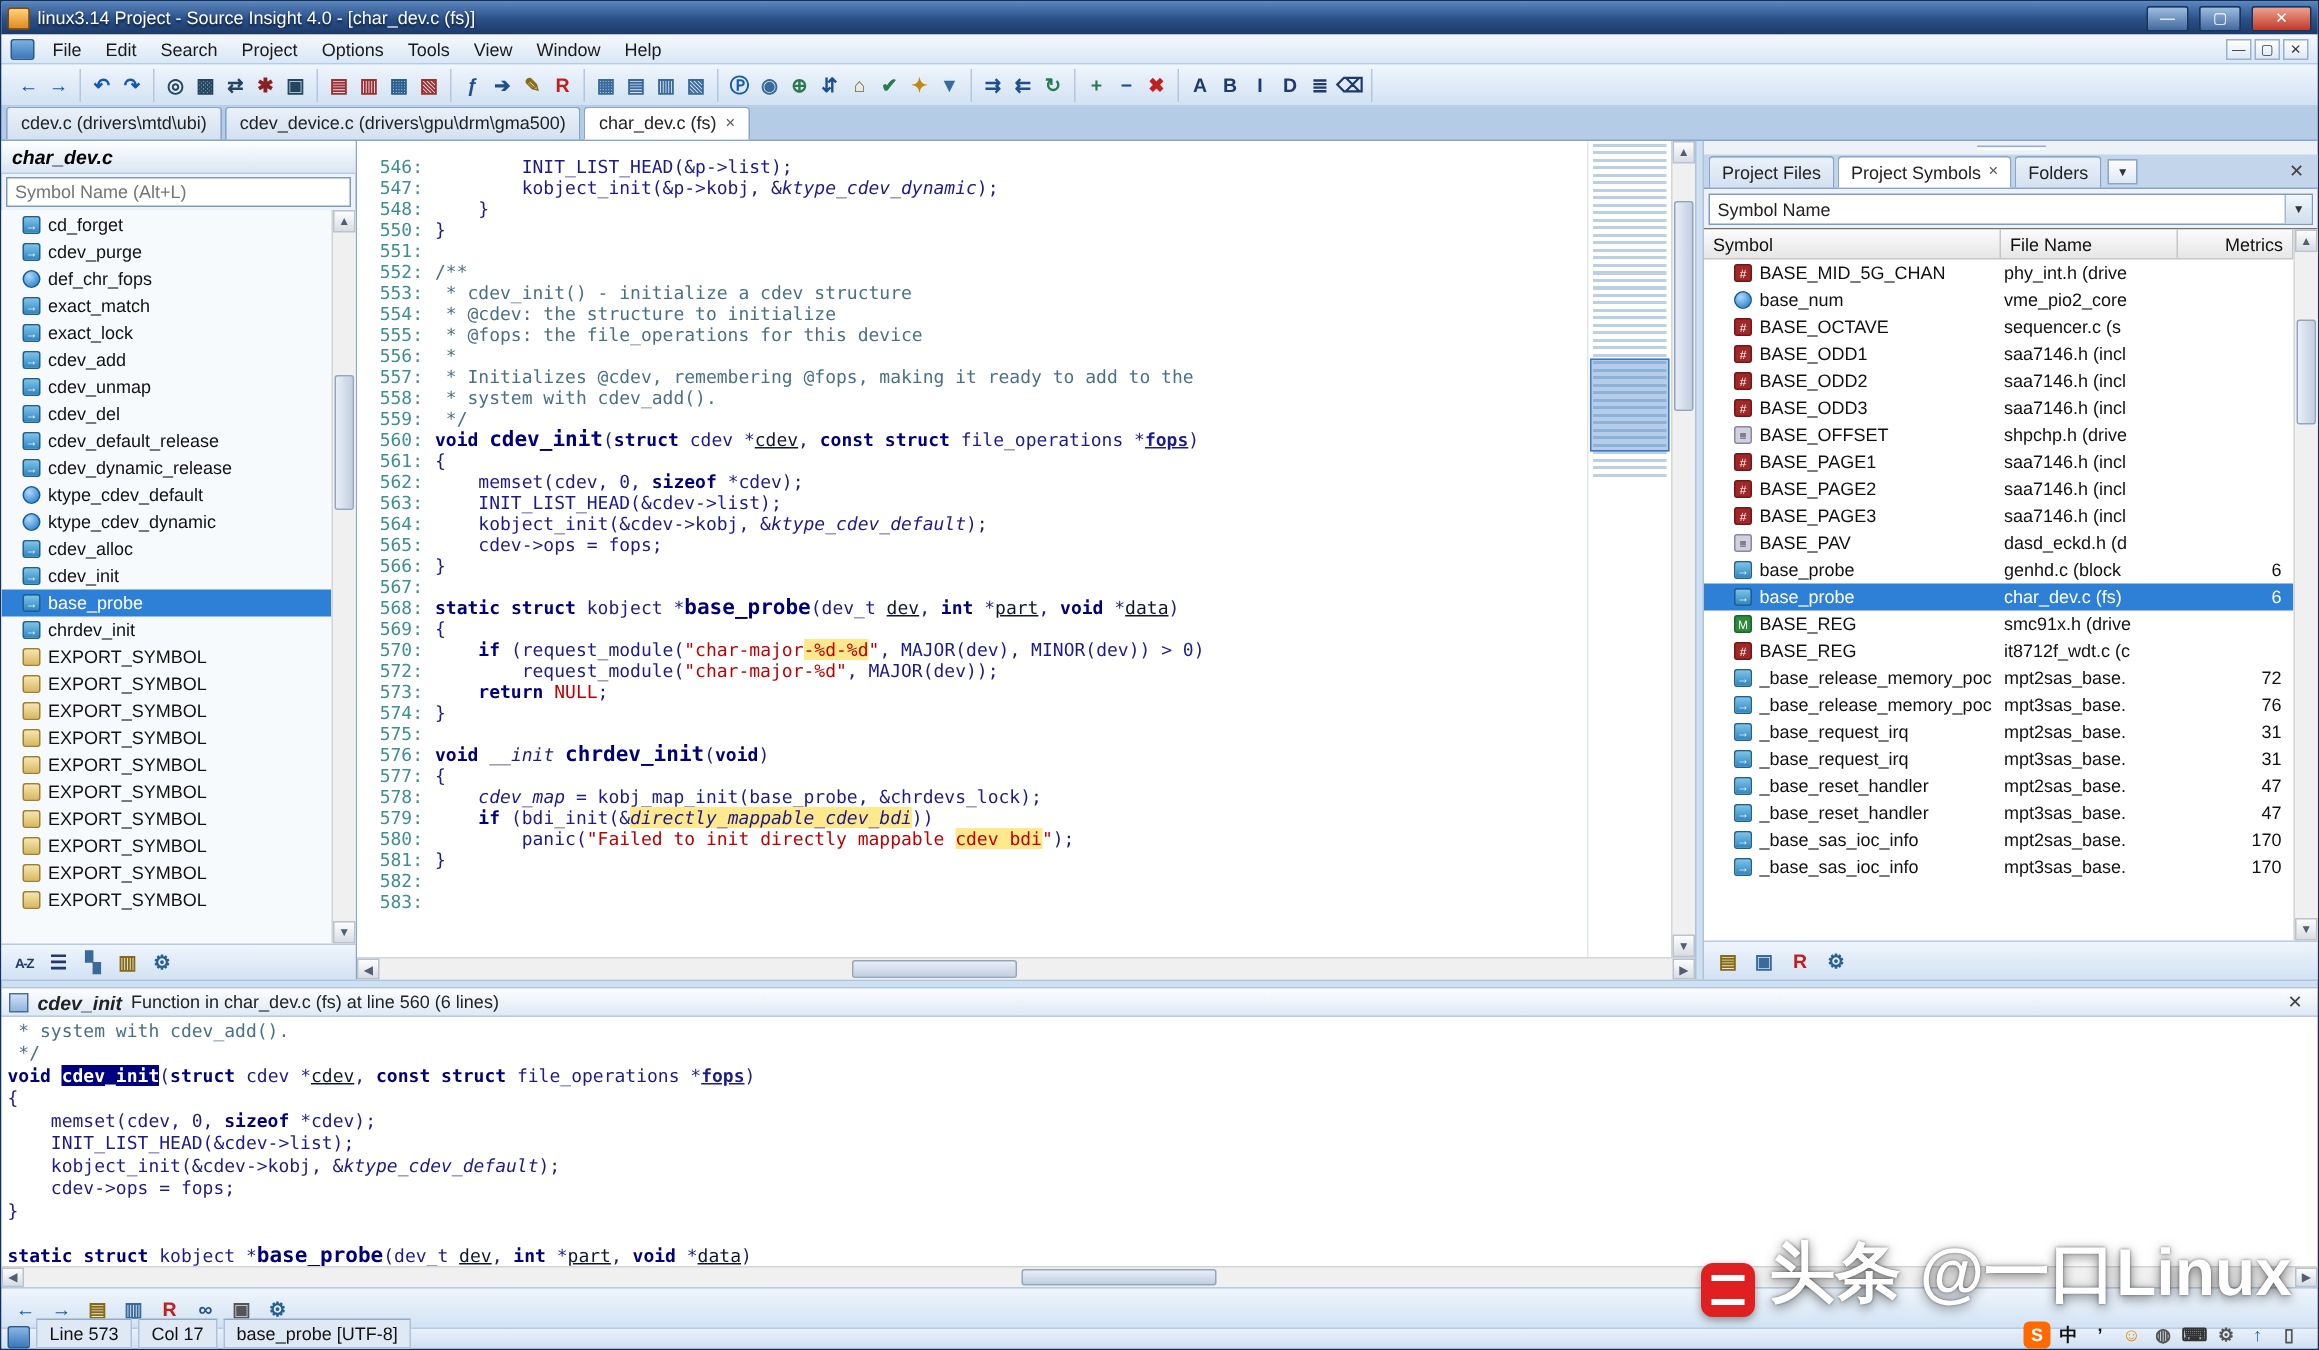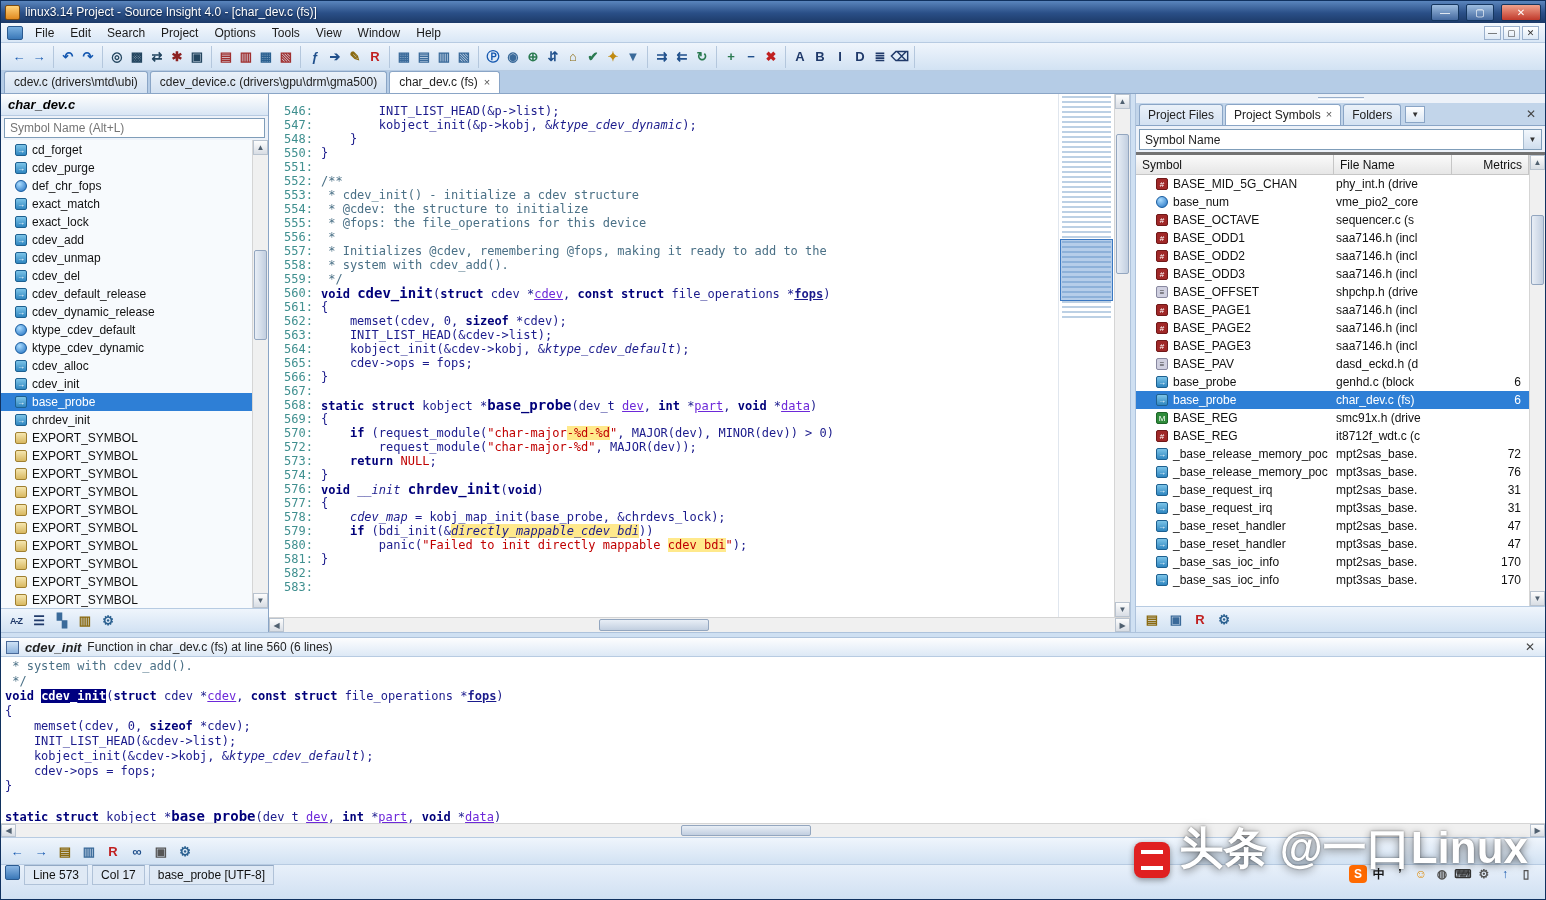--- a/index.html
+++ b/index.html
@@ -23,21 +23,21 @@
   .ticon{width:20px;height:20px;display:flex;align-items:center;justify-content:center;font-size:13px;font-weight:bold;border-radius:3px;cursor:default;flex:none}
   .ticon.txt{font-size:9px;letter-spacing:-1px}
   .ticon.badge{border-radius:4px;color:#fff !important;font-size:12px}
   
   .tabbar{height:23px;flex:none;background:#b5cce6;display:flex;align-items:flex-end;gap:2px;padding:2px 3px 0;border-bottom:1px solid #8aa5c6}
   .tab{background:linear-gradient(#eaf1f9,#d3e1f1);border:1px solid #8aa5c6;border-bottom:none;border-radius:3px 3px 0 0;padding:3px 9px 4px;display:flex;gap:6px;align-items:center;color:#222;white-space:nowrap}
   .tab.active{background:#fff}
   .tab-close{color:#555;font-size:11px}
   
   .main{flex:1;display:flex;min-height:0}
-  .sympanel{width:268px;flex:none;background:#edf2f9;border-right:1px solid #8aa5c6;display:flex;flex-direction:column}
+  .sympanel{width:237px;flex:none;background:#edf2f9;border-right:1px solid #8aa5c6;display:flex;flex-direction:column}
   .sym-title{height:22px;flex:none;background:linear-gradient(#fefefe,#d9e6f4);border-bottom:1px solid #b7cbe2;font-weight:bold;font-style:italic;font-size:13px;padding:3px 7px;color:#000}
   .sym-search{padding:2px 3px;flex:none}
   .sym-search input{width:100%;height:20px;border:1px solid #7f9db9;font-size:12px;padding:0 5px;font-family:"Liberation Sans",sans-serif}
   .sym-body{flex:1;display:flex;min-height:0;background:#f7fafd}
   .sym-list{flex:1;overflow:hidden;padding-top:1px}
   .symrow{height:18px;display:flex;align-items:center;gap:5px;padding:0 2px 0 14px;color:#111;white-space:nowrap}
   .symrow.sel{background:#2e7fd6;color:#fff}
   .sicon{width:12px;height:12px;flex:none;display:flex;align-items:center;justify-content:center;font-size:8px;color:#fff}
   .sicon.func{background:linear-gradient(#7cc4e8,#2f86c0);border:1px solid #1d6090;border-radius:2px}
   .sicon.func::after{content:"→";font-size:8px}
@@ -64,21 +64,21 @@
   .ed-row{flex:1;display:flex;min-height:0}
   .code-area{flex:1;overflow:hidden;padding-top:10px}
   .cline{display:flex;height:14px;font-family:"DejaVu Sans Mono",monospace;font-size:12px;line-height:14px;white-space:pre}
   .lnum{width:52px;flex:none;text-align:right;color:#3f8f8f;padding-right:8px}
   .lcode span.p{color:#1b1b8c}
   .lcode span.k{color:#00007a;font-weight:bold}
   .lcode span.f{color:#00007a;font-weight:bold;font-size:14px}
   .lcode span.s{color:#c00000}
   .lcode span.c{color:#4a7086}
   .lcode span.i{color:#1b1b8c;font-style:italic}
-  .lcode span.u{color:#6d28d9;text-decoration:underline}
+  .lcode span.u{color:#0f172a;text-decoration:underline}
   .lcode span.ub{color:#1b1b8c;text-decoration:underline;font-weight:bold}
   .lcode span.sh{color:#c00000;background:#ffe98c}
   .lcode span.ih{color:#1b1b8c;font-style:italic;background:#ffe98c}
   .lcode span.m{color:#fff;background:#000080;font-weight:bold}
   .minimap{width:56px;flex:none;border-left:1px solid #e0e6ee;background:#fff;position:relative}
   .mm-content{position:absolute;top:2px;left:3px;right:3px;height:222px;background:repeating-linear-gradient(180deg,#bcd0e4 0 2px,transparent 2px 5px)}
   .mm-view{position:absolute;top:145px;left:1px;right:1px;height:62px;background:rgba(70,130,200,.40);border:1px solid #3a78c2}
   
   .vsplit{width:6px;flex:none;background:#cfe0f2;border-left:1px solid #aec3dc;border-right:1px solid #aec3dc}
   
@@ -87,21 +87,21 @@
   .rp-grip i{display:block;width:46px;border-top:1px solid #97aecb;border-bottom:1px solid #fff;height:3px}
   .rp-tabs{height:23px;flex:none;display:flex;align-items:flex-end;gap:2px;padding:0 3px;border-bottom:1px solid #8aa5c6;background:#c2d5ea}
   .rp-tab{background:linear-gradient(#eaf1f9,#d3e1f1);border:1px solid #8aa5c6;border-bottom:none;border-radius:3px 3px 0 0;padding:3px 8px;display:flex;gap:5px;color:#222;white-space:nowrap}
   .rp-tab.active{background:#fff}
   .rp-drop{margin-left:2px;width:20px;height:17px;border:1px solid #8aa5c6;background:linear-gradient(#fff,#dbe7f4);display:flex;align-items:center;justify-content:center;font-size:8px;color:#333;align-self:center}
   .rp-close{margin-left:auto;align-self:center;color:#444;font-size:12px;padding:0 6px}
   .rp-search{padding:3px 3px 2px;flex:none}
   .rp-combo{height:21px;border:1px solid #7f9db9;background:#fff;display:flex;align-items:center}
   .rp-combo .val{flex:1;padding:0 5px;color:#222}
   .rp-combo .dd{width:18px;height:100%;background:linear-gradient(#f2f7fc,#cfdded);border-left:1px solid #a8bccf;display:flex;align-items:center;justify-content:center;font-size:8px;color:#333}
-  .rp-tablewrap{flex:1;display:flex;min-height:0;background:#fff;border-top:3px solid #737373}
+  .rp-tablewrap{flex:1;display:flex;min-height:0;background:#fff;border-top:1px solid #737373}
   .rp-cols{flex:1;min-width:0;display:flex;flex-direction:column}
   .rp-head{height:20px;flex:none;display:flex;background:linear-gradient(#fbfbfb,#e6e6e6);border-bottom:1px solid #c6c6c6;color:#111}
   .rp-head .hc{padding:3px 6px;border-right:1px solid #c6c6c6;white-space:nowrap;overflow:hidden}
   .col-sym{width:198px;flex:none}.col-file{width:118px;flex:none}.col-met{flex:1;text-align:right;padding-right:8px}
   .rp-rows{flex:1;overflow:hidden}
   .rprow{height:18px;display:flex;align-items:center;color:#111;white-space:nowrap}
   .rprow .c1{width:198px;flex:none;display:flex;align-items:center;gap:5px;padding-left:20px;overflow:hidden}
   .rprow .c2{width:118px;flex:none;overflow:hidden;padding-left:2px}
   .rprow .c3{flex:1;text-align:right;padding-right:8px}
   .rprow.sel{background:#2e7fd6;color:#fff}
@@ -110,21 +110,21 @@
   .ctx-split{height:6px;flex:none;background:#cfe0f2;border-top:1px solid #aec3dc;border-bottom:1px solid #aec3dc}
   .ctx-head{height:19px;flex:none;background:linear-gradient(#fdfdfe,#dde9f6);border-bottom:1px solid #b7cbe2;display:flex;align-items:center;gap:6px;padding:0 5px;color:#222}
   .ctx-ico{width:13px;height:13px;border:1px solid #4a6a9a;background:linear-gradient(#cfe2f6,#8fb4dd);flex:none}
   .ctx-sym{font-weight:bold;font-style:italic;font-size:13px}
   .ctx-close{margin-left:auto;color:#444;padding:0 5px}
   .ctx-body{height:166px;flex:none;background:#fff;overflow:hidden;padding:2px 4px}
   .xline{display:flex;height:15px;font-family:"DejaVu Sans Mono",monospace;font-size:12px;line-height:15px;white-space:pre}
   .ctx-hscroll{height:14px}
   
   .btoolbar{height:27px;flex:none;background:linear-gradient(#eff5fc,#d2e2f3);border-top:1px solid #b7cbe2;display:flex;align-items:center;gap:4px;padding:0 6px}
-  .statusbar{height:35px;flex:none;background:linear-gradient(#e8f0fa,#d0e0f2);border-top:1px solid #b7cbe2;display:flex;align-items:flex-start;padding:0 4px;gap:4px;color:#111}
+  .statusbar{height:14px;flex:none;background:linear-gradient(#e8f0fa,#d0e0f2);border-top:1px solid #b7cbe2;display:flex;align-items:flex-end;padding:0 4px;gap:4px;color:#111}
   .st-cell{border:1px solid #b0c2d8;border-top-color:#93a9c4;background:#dfe9f5;padding:2px 8px;white-space:nowrap}
   .st-ico{width:15px;height:15px;background:linear-gradient(#8ab6e4,#3a78b8);border:1px solid #2a5a90;border-radius:2px}
   .tray{margin-left:auto;display:flex;align-items:center;gap:3px;padding-right:6px}
   .tray .ticon{width:18px;height:18px;font-size:12px}
   
   .watermark{position:absolute;right:18px;bottom:22px;display:flex;align-items:flex-end;gap:10px;z-index:60;pointer-events:none}
   .wm-badge{width:36px;height:36px;border-radius:8px;background:#e02020;box-shadow:0 2px 6px rgba(0,0,0,.4);position:relative;flex:none}
   .wm-badge::after{content:"";position:absolute;inset:8px 7px;border-top:4px solid #fff;border-bottom:4px solid #fff}
   .wm-text{font-size:44px;font-weight:bold;color:#fff;text-shadow:0 2px 8px rgba(0,0,0,.55),0 0 2px rgba(0,0,0,.5);white-space:nowrap}
 </style>
@@ -390,20 +390,21 @@
             <div class="cline"><span class="lnum">564:</span><span class="lcode"><span class="p">    kobject_init(&amp;cdev-&gt;kobj, &amp;</span><span class="i">ktype_cdev_default</span><span class="p">);</span></span></div>
             <div class="cline"><span class="lnum">565:</span><span class="lcode"><span class="p">    cdev-&gt;ops = fops;</span></span></div>
             <div class="cline"><span class="lnum">566:</span><span class="lcode"><span class="p">}</span></span></div>
             <div class="cline"><span class="lnum">567:</span><span class="lcode"></span></div>
             <div class="cline"><span class="lnum">568:</span><span class="lcode"><span class="k">static</span><span class="p"> </span><span class="k">struct</span><span class="p"> kobject *</span><span class="f">base_probe</span><span class="p">(dev_t </span><span class="u">dev</span><span class="p">, </span><span class="k">int</span><span class="p"> *</span><span class="u">part</span><span class="p">, </span><span class="k">void</span><span class="p"> *</span><span class="u">data</span><span class="p">)</span></span></div>
             <div class="cline"><span class="lnum">569:</span><span class="lcode"><span class="p">{</span></span></div>
             <div class="cline"><span class="lnum">570:</span><span class="lcode"><span class="p">    </span><span class="k">if</span><span class="p"> (</span><span class="p">request_module(</span><span class="s">"char-major</span><span class="sh">-%d-%d</span><span class="s">"</span><span class="p">, MAJOR(dev), MINOR(dev)) &gt; 0)</span></span></div>
             <div class="cline"><span class="lnum">572:</span><span class="lcode"><span class="p">        request_module(</span><span class="s">"char-major-%d"</span><span class="p">, MAJOR(dev));</span></span></div>
             <div class="cline"><span class="lnum">573:</span><span class="lcode"><span class="p">    </span><span class="k">return</span><span class="p"> </span><span class="s">NULL</span><span class="p">;</span></span></div>
             <div class="cline"><span class="lnum">574:</span><span class="lcode"><span class="p">}</span></span></div>
+            <div class="cline"><span class="lnum">575:</span><span class="lcode"></span></div>
             <div class="cline"><span class="lnum">576:</span><span class="lcode"><span class="k">void</span><span class="p"> </span><span class="i">__init</span><span class="p"> </span><span class="f">chrdev_init</span><span class="p">(</span><span class="k">void</span><span class="p">)</span></span></div>
             <div class="cline"><span class="lnum">577:</span><span class="lcode"><span class="p">{</span></span></div>
             <div class="cline"><span class="lnum">578:</span><span class="lcode"><span class="p">    </span><span class="i">cdev_map</span><span class="p"> = kobj_map_init(base_probe, &amp;chrdevs_lock);</span></span></div>
             <div class="cline"><span class="lnum">579:</span><span class="lcode"><span class="p">    </span><span class="k">if</span><span class="p"> (bdi_init(&amp;</span><span class="ih">directly_mappable_cdev_bdi</span><span class="p">))</span></span></div>
             <div class="cline"><span class="lnum">580:</span><span class="lcode"><span class="p">        panic(</span><span class="s">"Failed to init directly mappable </span><span class="sh">cdev bdi</span><span class="s">"</span><span class="p">);</span></span></div>
             <div class="cline"><span class="lnum">581:</span><span class="lcode"><span class="p">}</span></span></div>
             <div class="cline"><span class="lnum">582:</span><span class="lcode"></span></div>
             <div class="cline"><span class="lnum">583:</span><span class="lcode"></span></div>
           </div>
         <div class="minimap">

